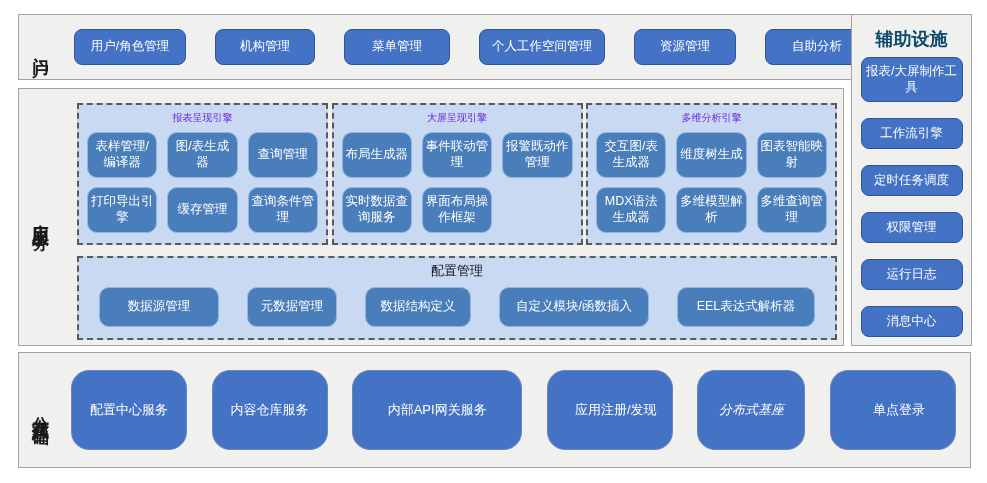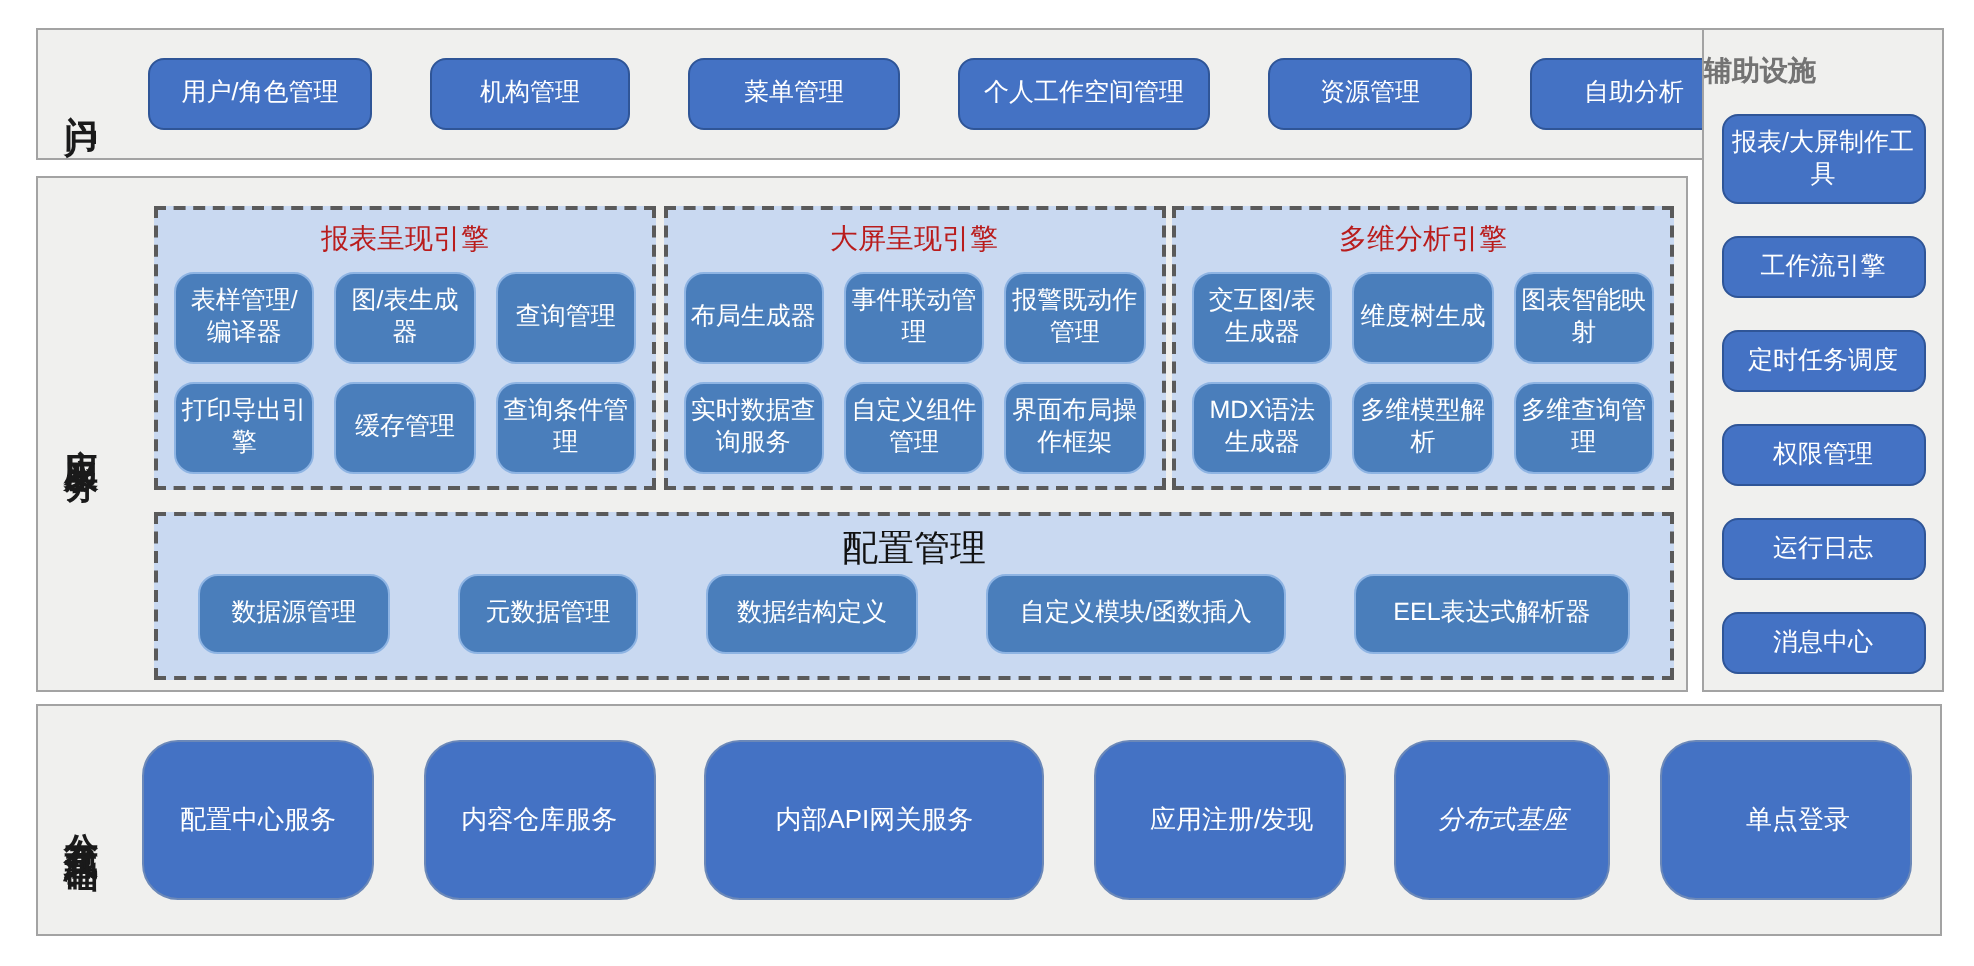--- a/index.html
+++ b/index.html
@@ -58,22 +58,22 @@
   }
   .engine{
     width:251px;height:142px;
     background:#c9d9f1;
     border:2px dashed #5a5a5a;
     box-sizing:border-box;
     padding:4px 8px 8px 8px;
   }
   .engine-title{
     text-align:center;
-    font-size:14px;
-    color:#b91c1c;
+    font-size:10px;
+    color:#6d28d9;
     margin:2px 0 7px 0;
   }
   .engine-grid{
     display:grid;
     grid-template-columns:1fr 1fr 1fr;
     grid-template-rows:46px 46px;
     gap:9px 10px;
   }
   .engine .btn{
     background:#4a7ebb;
@@ -82,42 +82,42 @@
     padding:1px 2px;
   }
   .config{
     position:absolute;left:58px;right:6px;top:167px;height:84px;
     background:#c9d9f1;
     border:2px dashed #5a5a5a;
     box-sizing:border-box;
   }
   .config-title{
     text-align:center;
-    font-size:18px;
+    font-size:13px;
     color:#111;
     margin-top:4px;
   }
   .config-row{
     position:absolute;left:20px;right:20px;top:26px;bottom:8px;
     display:flex;align-items:center;justify-content:space-between;
   }
   .config .btn{
     background:#4a7ebb;
     border:1px solid #8eb4e3;
     height:40px;
     border-radius:10px;
     padding:0 10px;
   }
   
   #aux{left:851px;top:14px;width:121px;height:332px;}
   .aux-title{
-    text-align:left;
+    text-align:center;
     font-weight:bold;
-    font-size:14px;
-    color:#737373;
+    font-size:18px;
+    color:#0c4a6e;
     margin-top:12px;
   }
   .aux-col{
     position:absolute;left:0;right:0;top:42px;bottom:8px;
     display:flex;flex-direction:column;align-items:center;
     justify-content:space-between;
   }
   #aux .btn{width:102px;height:31px;padding:1px 2px;}
   #aux .btn.tall{height:45px;}
   
@@ -165,42 +165,41 @@
       </div>
     </div>
 
     <div class="engine">
       <div class="engine-title">大屏呈现引擎</div>
       <div class="engine-grid">
         <div class="btn">布局生成器</div>
         <div class="btn">事件联动管理</div>
         <div class="btn">报警既动作管理</div>
         <div class="btn">实时数据查询服务</div>
-        <div class="btn">自定义组件管理</div>
         <div class="btn">界面布局操作框架</div>
       </div>
     </div>
 
     <div class="engine">
       <div class="engine-title">多维分析引擎</div>
       <div class="engine-grid">
         <div class="btn">交互图/表生成器</div>
         <div class="btn">维度树生成</div>
         <div class="btn">图表智能映射</div>
         <div class="btn">MDX语法生成器</div>
         <div class="btn">多维模型解析</div>
         <div class="btn">多维查询管理</div>
       </div>
     </div>
   </div>
 
   <div class="config">
     <div class="config-title">配置管理</div>
     <div class="config-row">
-      <div class="btn" style="width:96px">数据源管理</div>
+      <div class="btn" style="width:120px">数据源管理</div>
       <div class="btn" style="width:90px">元数据管理</div>
       <div class="btn" style="width:106px">数据结构定义</div>
       <div class="btn" style="width:150px">自定义模块/函数插入</div>
       <div class="btn" style="width:138px">EEL表达式解析器</div>
     </div>
   </div>
 </div>
 
 <div id="aux" class="panel">
   <div class="aux-title">辅助设施</div>

